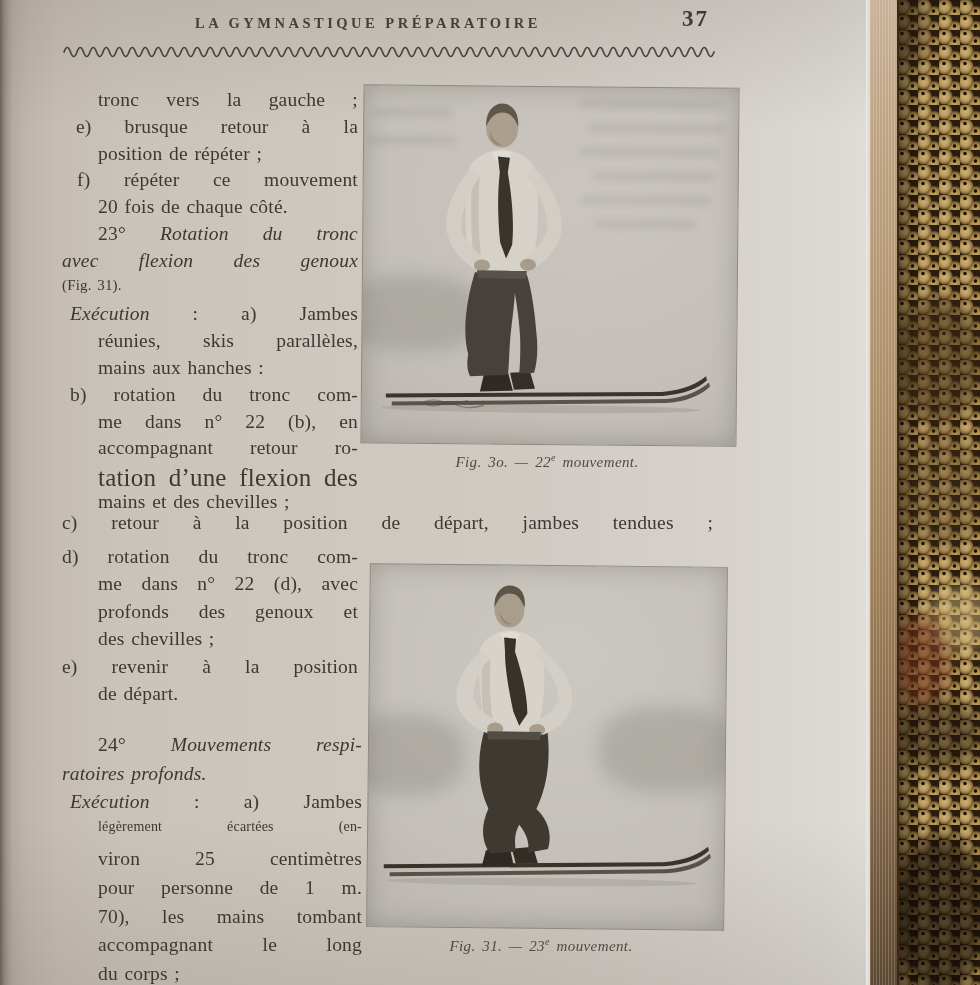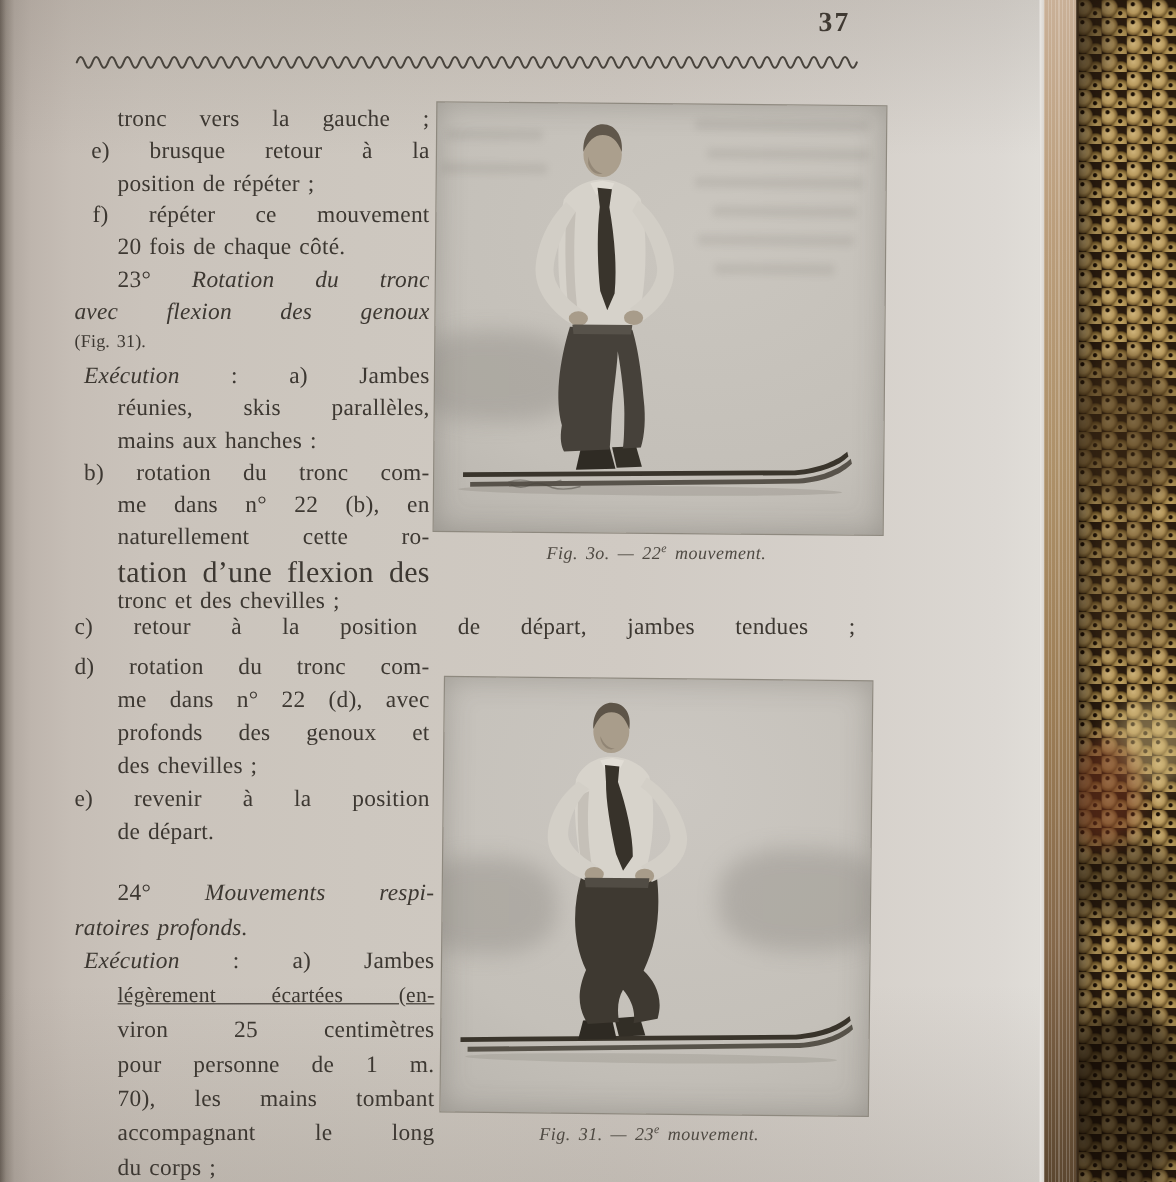--- a/index.html
+++ b/index.html
@@ -84,20 +84,21 @@
     <div class="blotch bl5"></div>
     <div class="blotch bl6"></div>
     <div class="blotch bl7"></div>
   </div>
 
   <div class="edgehl"></div>
   <div class="stack"></div>
 
   <div class="page">
 
+    <div class="running-title">LA GYMNASTIQUE PRÉPARATOIRE</div>
     <div class="page-num">37</div>
 
     <svg class="wavy" width="654" height="16" viewBox="0 0 654 16">
       <path id="wavpath" fill="none" stroke="#49443d" stroke-width="1.7" stroke-linecap="round" d="M2 9q3.2 -9 6.5 0q3.2 9 6.5 0q3.2 -9 6.5 0q3.2 9 6.5 0q3.2 -9 6.5 0q3.2 9 6.5 0q3.2 -9 6.5 0q3.2 9 6.5 0q3.2 -9 6.5 0q3.2 9 6.5 0q3.2 -9 6.5 0q3.2 9 6.5 0q3.2 -9 6.5 0q3.2 9 6.5 0q3.2 -9 6.5 0q3.2 9 6.5 0q3.2 -9 6.5 0q3.2 9 6.5 0q3.2 -9 6.5 0q3.2 9 6.5 0q3.2 -9 6.5 0q3.2 9 6.5 0q3.2 -9 6.5 0q3.2 9 6.5 0q3.2 -9 6.5 0q3.2 9 6.5 0q3.2 -9 6.5 0q3.2 9 6.5 0q3.2 -9 6.5 0q3.2 9 6.5 0q3.2 -9 6.5 0q3.2 9 6.5 0q3.2 -9 6.5 0q3.2 9 6.5 0q3.2 -9 6.5 0q3.2 9 6.5 0q3.2 -9 6.5 0q3.2 9 6.5 0q3.2 -9 6.5 0q3.2 9 6.5 0q3.2 -9 6.5 0q3.2 9 6.5 0q3.2 -9 6.5 0q3.2 9 6.5 0q3.2 -9 6.5 0q3.2 9 6.5 0q3.2 -9 6.5 0q3.2 9 6.5 0q3.2 -9 6.5 0q3.2 9 6.5 0q3.2 -9 6.5 0q3.2 9 6.5 0q3.2 -9 6.5 0q3.2 9 6.5 0q3.2 -9 6.5 0q3.2 9 6.5 0q3.2 -9 6.5 0q3.2 9 6.5 0q3.2 -9 6.5 0q3.2 9 6.5 0q3.2 -9 6.5 0q3.2 9 6.5 0q3.2 -9 6.5 0q3.2 9 6.5 0q3.2 -9 6.5 0q3.2 9 6.5 0q3.2 -9 6.5 0q3.2 9 6.5 0q3.2 -9 6.5 0q3.2 9 6.5 0q3.2 -9 6.5 0q3.2 9 6.5 0q3.2 -9 6.5 0q3.2 9 6.5 0q3.2 -9 6.5 0q3.2 9 6.5 0q3.2 -9 6.5 0q3.2 9 6.5 0q3.2 -9 6.5 0q3.2 9 6.5 0q3.2 -9 6.5 0q3.2 9 6.5 0q3.2 -9 6.5 0q3.2 9 6.5 0q3.2 -9 6.5 0q3.2 9 6.5 0q3.2 -9 6.5 0q3.2 9 6.5 0q3.2 -9 6.5 0q3.2 9 6.5 0q3.2 -9 6.5 0q3.2 9 6.5 0q3.2 -9 6.5 0q3.2 9 6.5 0q3.2 -9 6.5 0q3.2 9 6.5 0q3.2 -9 6.5 0q3.2 9 6.5 0q3.2 -9 6.5 0q3.2 9 6.5 0"></path>
     </svg>
 
     <div id="text-layer">
         <div class="tblock" style="left: 62px; top: 88px; width: 296px;">
           <div class="tline just" style="top: 0px; left: 36px; width: 260px; font-size: 19.5px;"><span>tronc vers la gauche ;</span></div>
           <div class="tline just" style="top: 27px; left: 14px; width: 282px; font-size: 19.5px;"><span>e) brusque retour à la</span></div>
@@ -105,40 +106,40 @@
           <div class="tline just" style="top: 80px; left: 15px; width: 281px; font-size: 19.5px;"><span>f) répéter ce mouvement</span></div>
           <div class="tline" style="top: 107px; left: 36px; width: 260px; font-size: 19.5px;"><span>20 fois de chaque côté.</span></div>
           <div class="tline just" style="top: 134px; left: 36px; width: 260px; font-size: 19.5px;"><span>23° </span><span class="it">Rotation du tronc</span></div>
           <div class="tline just" style="top: 161px; left: 0px; width: 296px; font-size: 19.5px;"><span class="it">avec flexion des genoux</span></div>
           <div class="tline" style="top: 188px; left: 0px; width: 296px; font-size: 15px;"><span>(Fig. 31).</span></div>
           <div class="tline just" style="top: 214px; left: 8px; width: 288px; font-size: 19.5px;"><span class="it">Exécution</span><span> : a) Jambes</span></div>
           <div class="tline just" style="top: 241px; left: 36px; width: 260px; font-size: 19.5px;"><span>réunies, skis parallèles,</span></div>
           <div class="tline" style="top: 268px; left: 36px; width: 260px; font-size: 19.5px;"><span>mains aux hanches :</span></div>
           <div class="tline just" style="top: 295px; left: 8px; width: 288px; font-size: 19.5px;"><span>b) rotation du tronc com-</span></div>
           <div class="tline just" style="top: 322px; left: 36px; width: 260px; font-size: 19.5px;"><span>me dans n° 22 (b), en</span></div>
-          <div class="tline just" style="top: 348px; left: 36px; width: 260px; font-size: 19.5px;"><span>naturellement cette ro-</span></div>
+          <div class="tline just" style="top: 348px; left: 36px; width: 260px; font-size: 19.5px;"><span>accompagnant retour ro-</span></div>
           <div class="tline just" style="top: 375px; left: 36px; width: 260px; font-size: 25px;"><span>tation d’une flexion des</span></div>
-          <div class="tline" style="top: 402px; left: 36px; width: 260px; font-size: 19.5px;"><span>tronc et des chevilles ;</span></div>
+          <div class="tline" style="top: 402px; left: 36px; width: 260px; font-size: 19.5px;"><span>mains et des chevilles ;</span></div>
         </div>
         <div class="tblock" style="left: 62px; top: 511px; width: 651px;">
           <div class="tline just" style="top: 0px; left: 0px; width: 651px; font-size: 19.5px;"><span>c) retour à la position de départ, jambes tendues ;</span></div>
         </div>
         <div class="tblock" style="left: 62px; top: 545px; width: 296px;">
           <div class="tline just" style="top: 0px; left: 0px; width: 296px; font-size: 19.5px;"><span>d) rotation du tronc com-</span></div>
           <div class="tline just" style="top: 27px; left: 36px; width: 260px; font-size: 19.5px;"><span>me dans n° 22 (d), avec</span></div>
           <div class="tline just" style="top: 55px; left: 36px; width: 260px; font-size: 19.5px;"><span>profonds des genoux et</span></div>
           <div class="tline" style="top: 82px; left: 36px; width: 260px; font-size: 19.5px;"><span>des chevilles ;</span></div>
           <div class="tline just" style="top: 110px; left: 0px; width: 296px; font-size: 19.5px;"><span>e) revenir à la position</span></div>
           <div class="tline" style="top: 137px; left: 36px; width: 260px; font-size: 19.5px;"><span>de départ.</span></div>
         </div>
         <div class="tblock" style="left: 62px; top: 733px; width: 300px;">
           <div class="tline just" style="top: 0px; left: 36px; width: 264px; font-size: 19.5px;"><span>24° </span><span class="it">Mouvements respi-</span></div>
           <div class="tline" style="top: 29px; left: 0px; width: 300px; font-size: 19.5px;"><span class="it">ratoires profonds.</span></div>
           <div class="tline just" style="top: 57px; left: 8px; width: 292px; font-size: 19.5px;"><span class="it">Exécution</span><span> : a) Jambes</span></div>
-          <div class="tline just" style="top: 86px; left: 36px; width: 264px; font-size: 18px; text-decoration: underline;"><span>légèrement écartées (en-</span></div>
+          <div class="tline just" style="top: 86px; left: 36px; width: 264px; font-size: 14px;"><span>légèrement écartées (en-</span></div>
           <div class="tline just" style="top: 114px; left: 36px; width: 264px; font-size: 19.5px;"><span>viron 25 centimètres</span></div>
           <div class="tline just" style="top: 143px; left: 36px; width: 264px; font-size: 19.5px;"><span>pour personne de 1 m.</span></div>
           <div class="tline just" style="top: 172px; left: 36px; width: 264px; font-size: 19.5px;"><span>70), les mains tombant</span></div>
           <div class="tline just" style="top: 200px; left: 36px; width: 264px; font-size: 19.5px;"><span>accompagnant le long</span></div>
           <div class="tline" style="top: 229px; left: 36px; width: 264px; font-size: 19.5px;"><span>du corps ;</span></div>
         </div>
       </div>
 
     <div class="photo photo1">
       <div class="smudge" style="left:215px;top:12px;width:145px;height:9px"></div>

